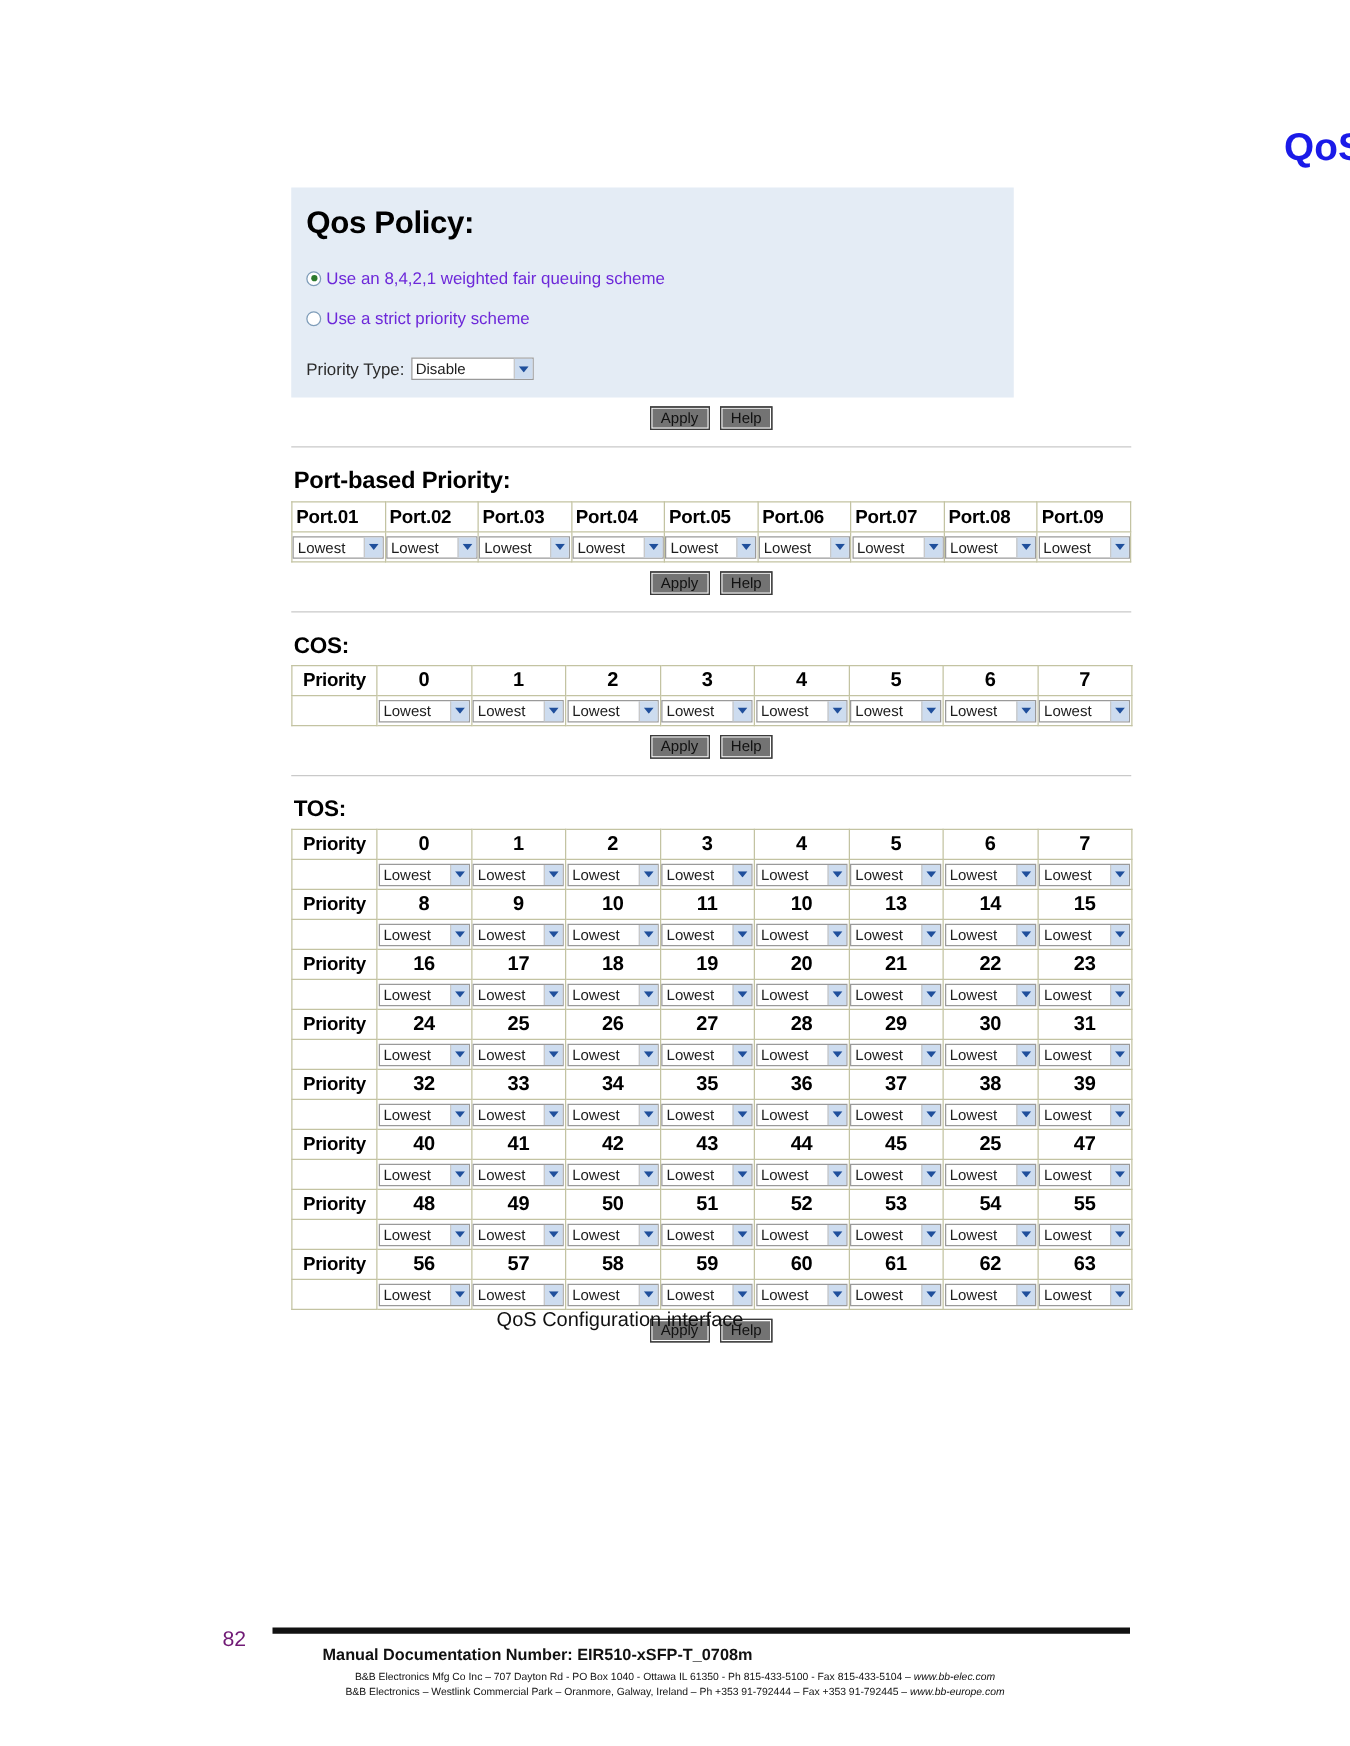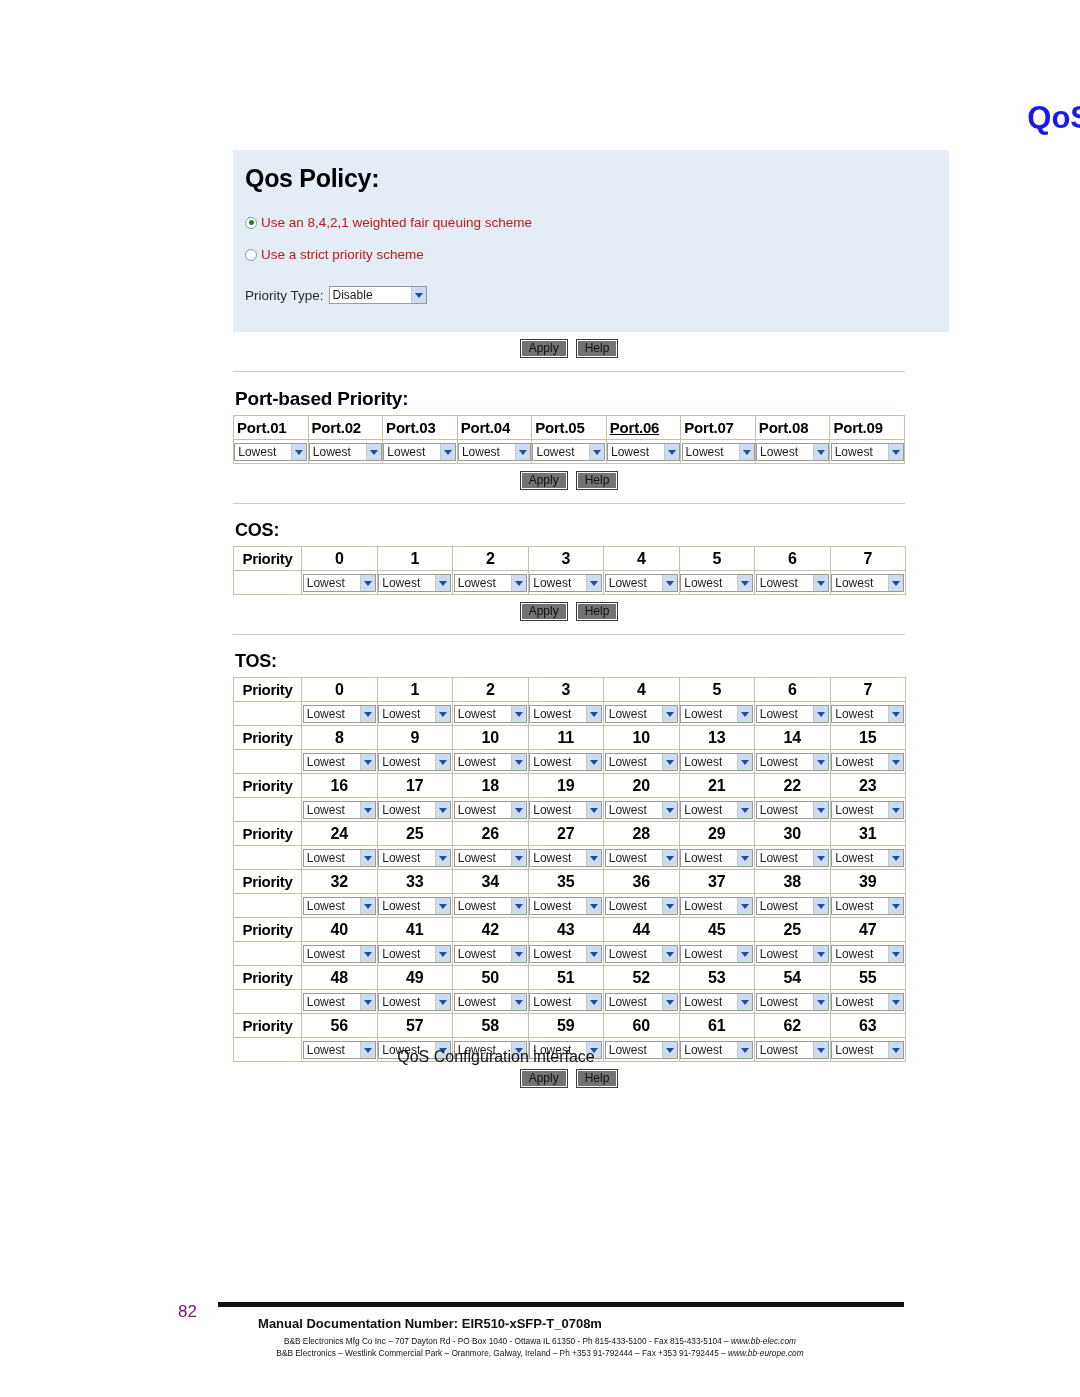--- a/index.html
+++ b/index.html
@@ -39,39 +39,39 @@
   .shot {
     position: absolute;
     left: 233px;
     top: 150px;
     width: 672px;
   }
 
   
   .policy-panel {
     background: #e4ecf5;
-    padding: 12px 0 28px 0;
-    width: 716px;
+    padding: 12px 0 14px 0;
+    width: 578px;
     box-sizing: border-box;
   }
   .policy-title {
     font-size: 25px;
     font-weight: bold;
     color: #000;
     padding-left: 12px;
     margin: 2px 0 22px 0;
     letter-spacing: -0.3px;
   }
   .radio-row {
     display: flex;
     align-items: center;
     padding-left: 12px;
     margin-bottom: 17px;
     font-size: 13.5px;
-    color: #b91c1c;
+    color: #6d28d9;
   }
   .radio {
     width: 12px;
     height: 12px;
     border-radius: 50%;
     border: 1px solid #7f9db9;
     background: #fff;
     box-sizing: border-box;
     margin-right: 4px;
     flex: 0 0 auto;
@@ -288,21 +288,21 @@
 
     <div class="sec-head">Port-based Priority:</div>
     <table class="grid ports">
       <tbody>
         <tr id="ports-hdr">
             <td class="hdr" style="text-align: left; padding-left: 3px;">Port.01</td>
             <td class="hdr" style="text-align: left; padding-left: 3px;">Port.02</td>
             <td class="hdr" style="text-align: left; padding-left: 3px;">Port.03</td>
             <td class="hdr" style="text-align: left; padding-left: 3px;">Port.04</td>
             <td class="hdr" style="text-align: left; padding-left: 3px;">Port.05</td>
-            <td class="hdr" style="text-align: left; padding-left: 3px; text-decoration: underline;">Port.06</td>
+            <td class="hdr" style="text-align: left; padding-left: 3px;">Port.06</td>
             <td class="hdr" style="text-align: left; padding-left: 3px;">Port.07</td>
             <td class="hdr" style="text-align: left; padding-left: 3px;">Port.08</td>
             <td class="hdr" style="text-align: left; padding-left: 3px;">Port.09</td>
           </tr>
         <tr id="ports-sel">
             <td class="selcell"><span class="sel sel-lowest">
                 <span class="txt">Lowest</span>
                 <span class="arrow">
                   <svg width="8" height="5" viewBox="0 0 8 5">
                     <path d="M0 0 L8 0 L4 5 Z" fill="#1f4f9c"></path>

